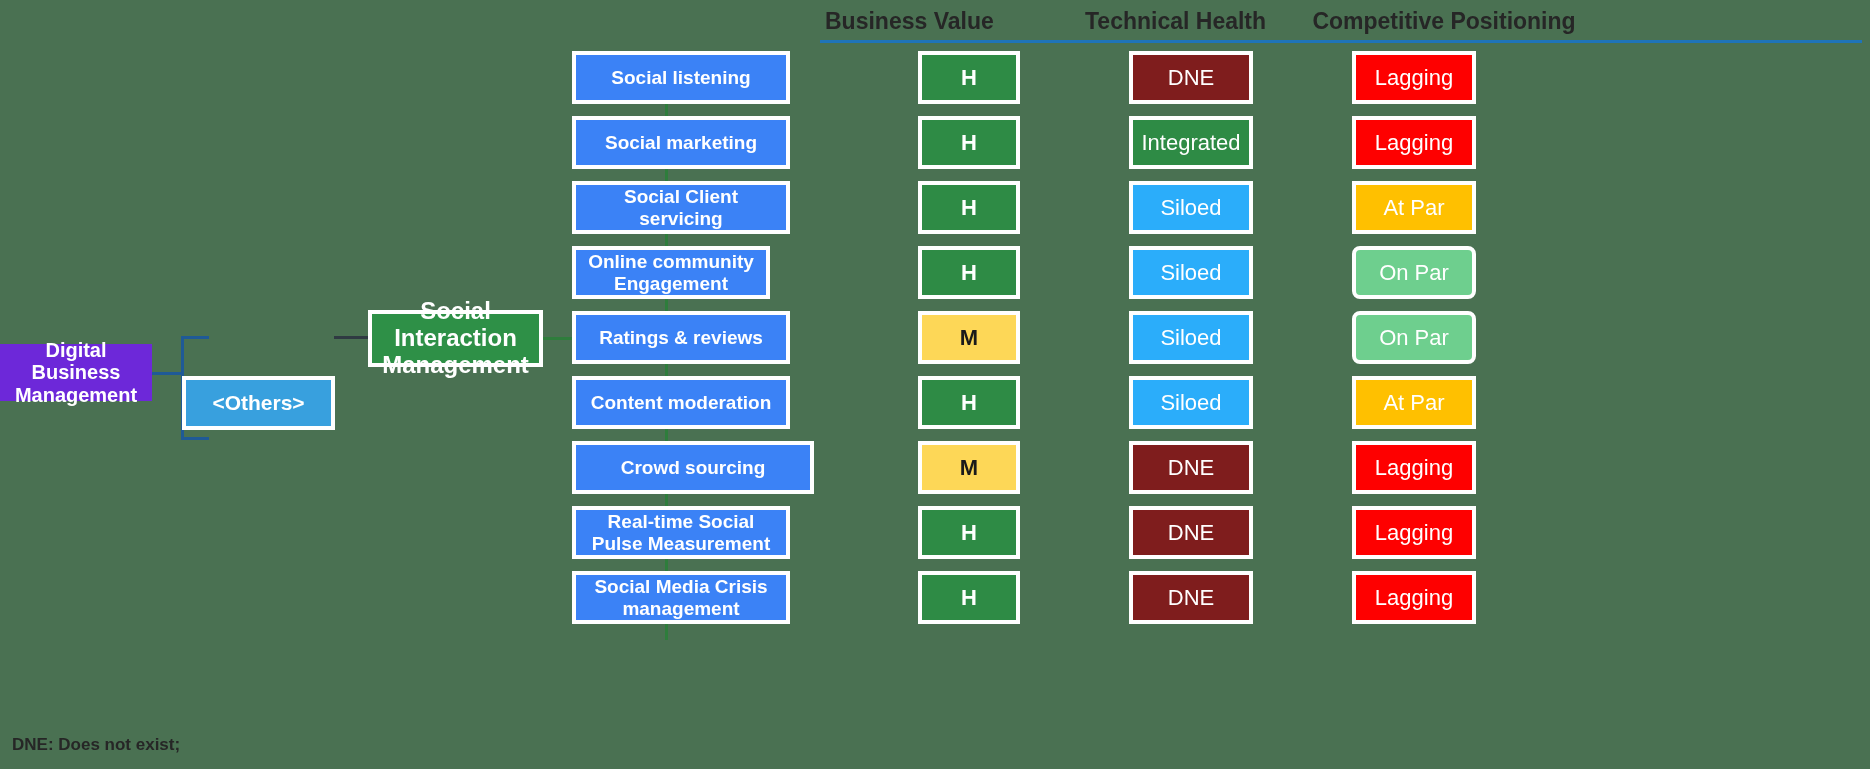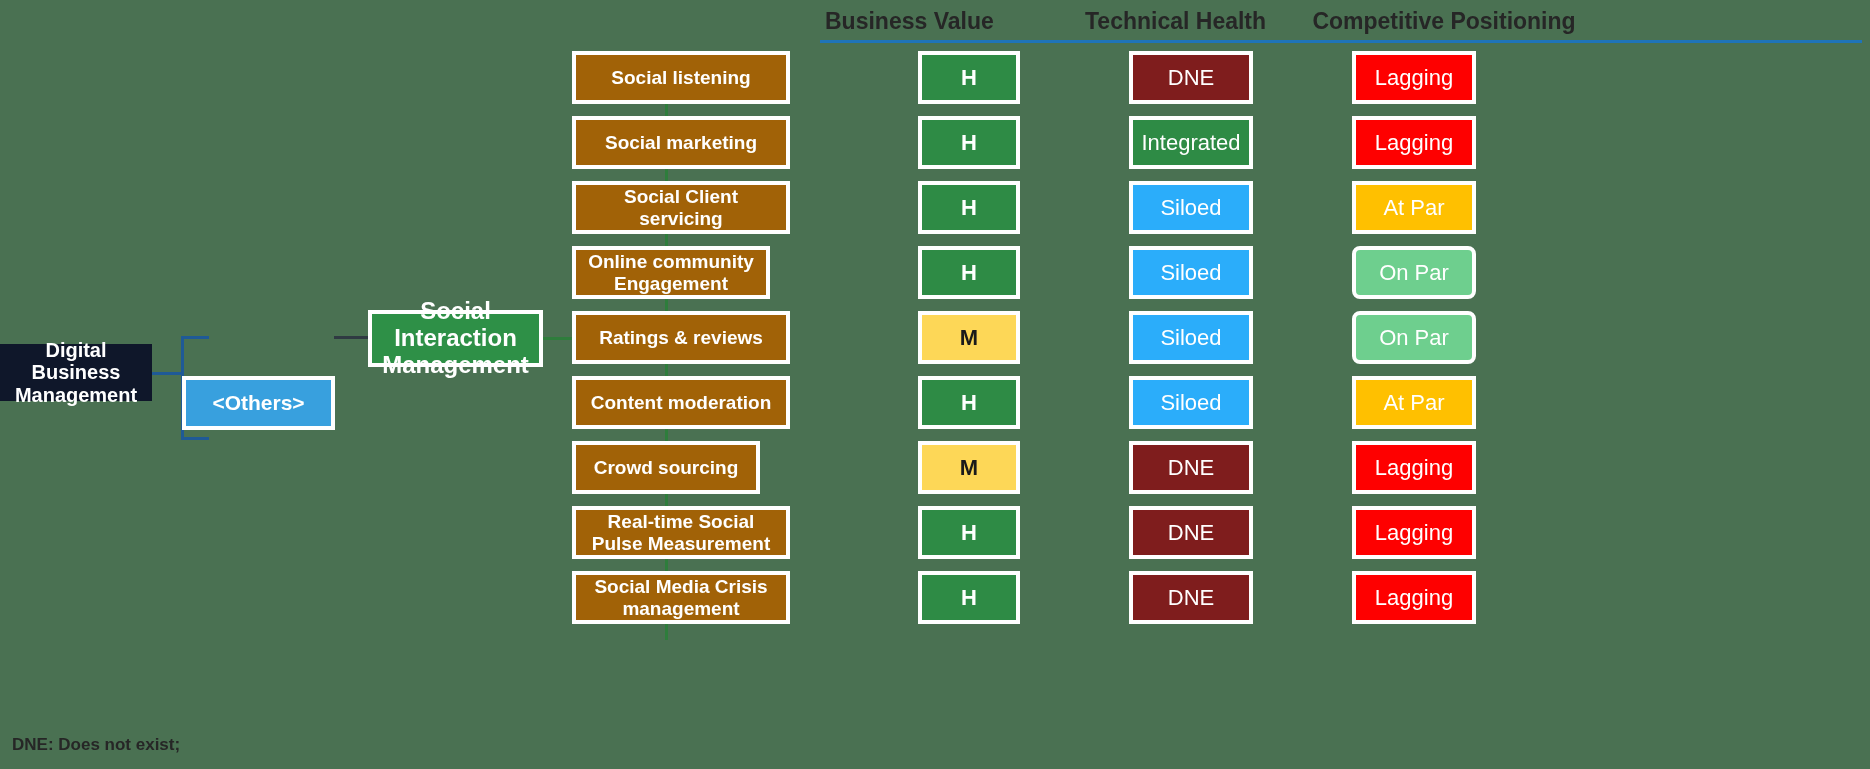--- a/index.html
+++ b/index.html
@@ -30,39 +30,39 @@
     align-items: center;
     justify-content: center;
     text-align: center;
     color: #ffffff;
     line-height: 1.12;
     padding: 2px 6px;
   }
 
   
   .node.root {
-    background: #0f172a;
+    background: #6d28d9;
     font-size: 20px;
     font-weight: bold;
     border: none;
   }
   .node.l2 {
     background: #38A0DE;
     font-size: 21px;
     font-weight: bold;
   }
   .node.l3 {
     background: #2E9047;
     font-size: 24px;
     font-weight: bold;
   }
 
   
   .node.cap {
-    background: #a16207;
+    background: #3b82f6;
     font-size: 19px;
     font-weight: bold;
   }
 
   
   .badge {
     position: absolute;
     box-sizing: border-box;
     border: 4px solid #ffffff;
     display: flex;
@@ -193,21 +193,21 @@
   <div class="node cap" style="left:572px; top:311px; width:218px; height:53px;">Ratings &amp; reviews</div>
   <div class="badge bv bv-M" style="left:918px; top:311px; width:102px; height:53px;">M</div>
   <div class="badge th-Siloed" style="left:1129px; top:311px; width:124px; height:53px;">Siloed</div>
   <div class="badge cp-OnPar" style="left:1352px; top:311px; width:124px; height:53px;">On Par</div>
 
   <div class="node cap" style="left:572px; top:376px; width:218px; height:53px;">Content moderation</div>
   <div class="badge bv bv-H" style="left:918px; top:376px; width:102px; height:53px;">H</div>
   <div class="badge th-Siloed" style="left:1129px; top:376px; width:124px; height:53px;">Siloed</div>
   <div class="badge cp-AtPar" style="left:1352px; top:376px; width:124px; height:53px;">At Par</div>
 
-  <div class="node cap" style="left:572px; top:441px; width:188px; height:53px;">Crowd sourcing</div>
+  <div class="node cap" style="left:572px; top:441px; width:242px; height:53px;">Crowd sourcing</div>
   <div class="badge bv bv-M" style="left:918px; top:441px; width:102px; height:53px;">M</div>
   <div class="badge th-DNE" style="left:1129px; top:441px; width:124px; height:53px;">DNE</div>
   <div class="badge cp-Lagging" style="left:1352px; top:441px; width:124px; height:53px;">Lagging</div>
 
   <div class="node cap" style="left:572px; top:506px; width:218px; height:53px;">Real-time Social Pulse Measurement</div>
   <div class="badge bv bv-H" style="left:918px; top:506px; width:102px; height:53px;">H</div>
   <div class="badge th-DNE" style="left:1129px; top:506px; width:124px; height:53px;">DNE</div>
   <div class="badge cp-Lagging" style="left:1352px; top:506px; width:124px; height:53px;">Lagging</div>
 
   <div class="node cap" style="left:572px; top:571px; width:218px; height:53px;">Social Media Crisis management</div>

